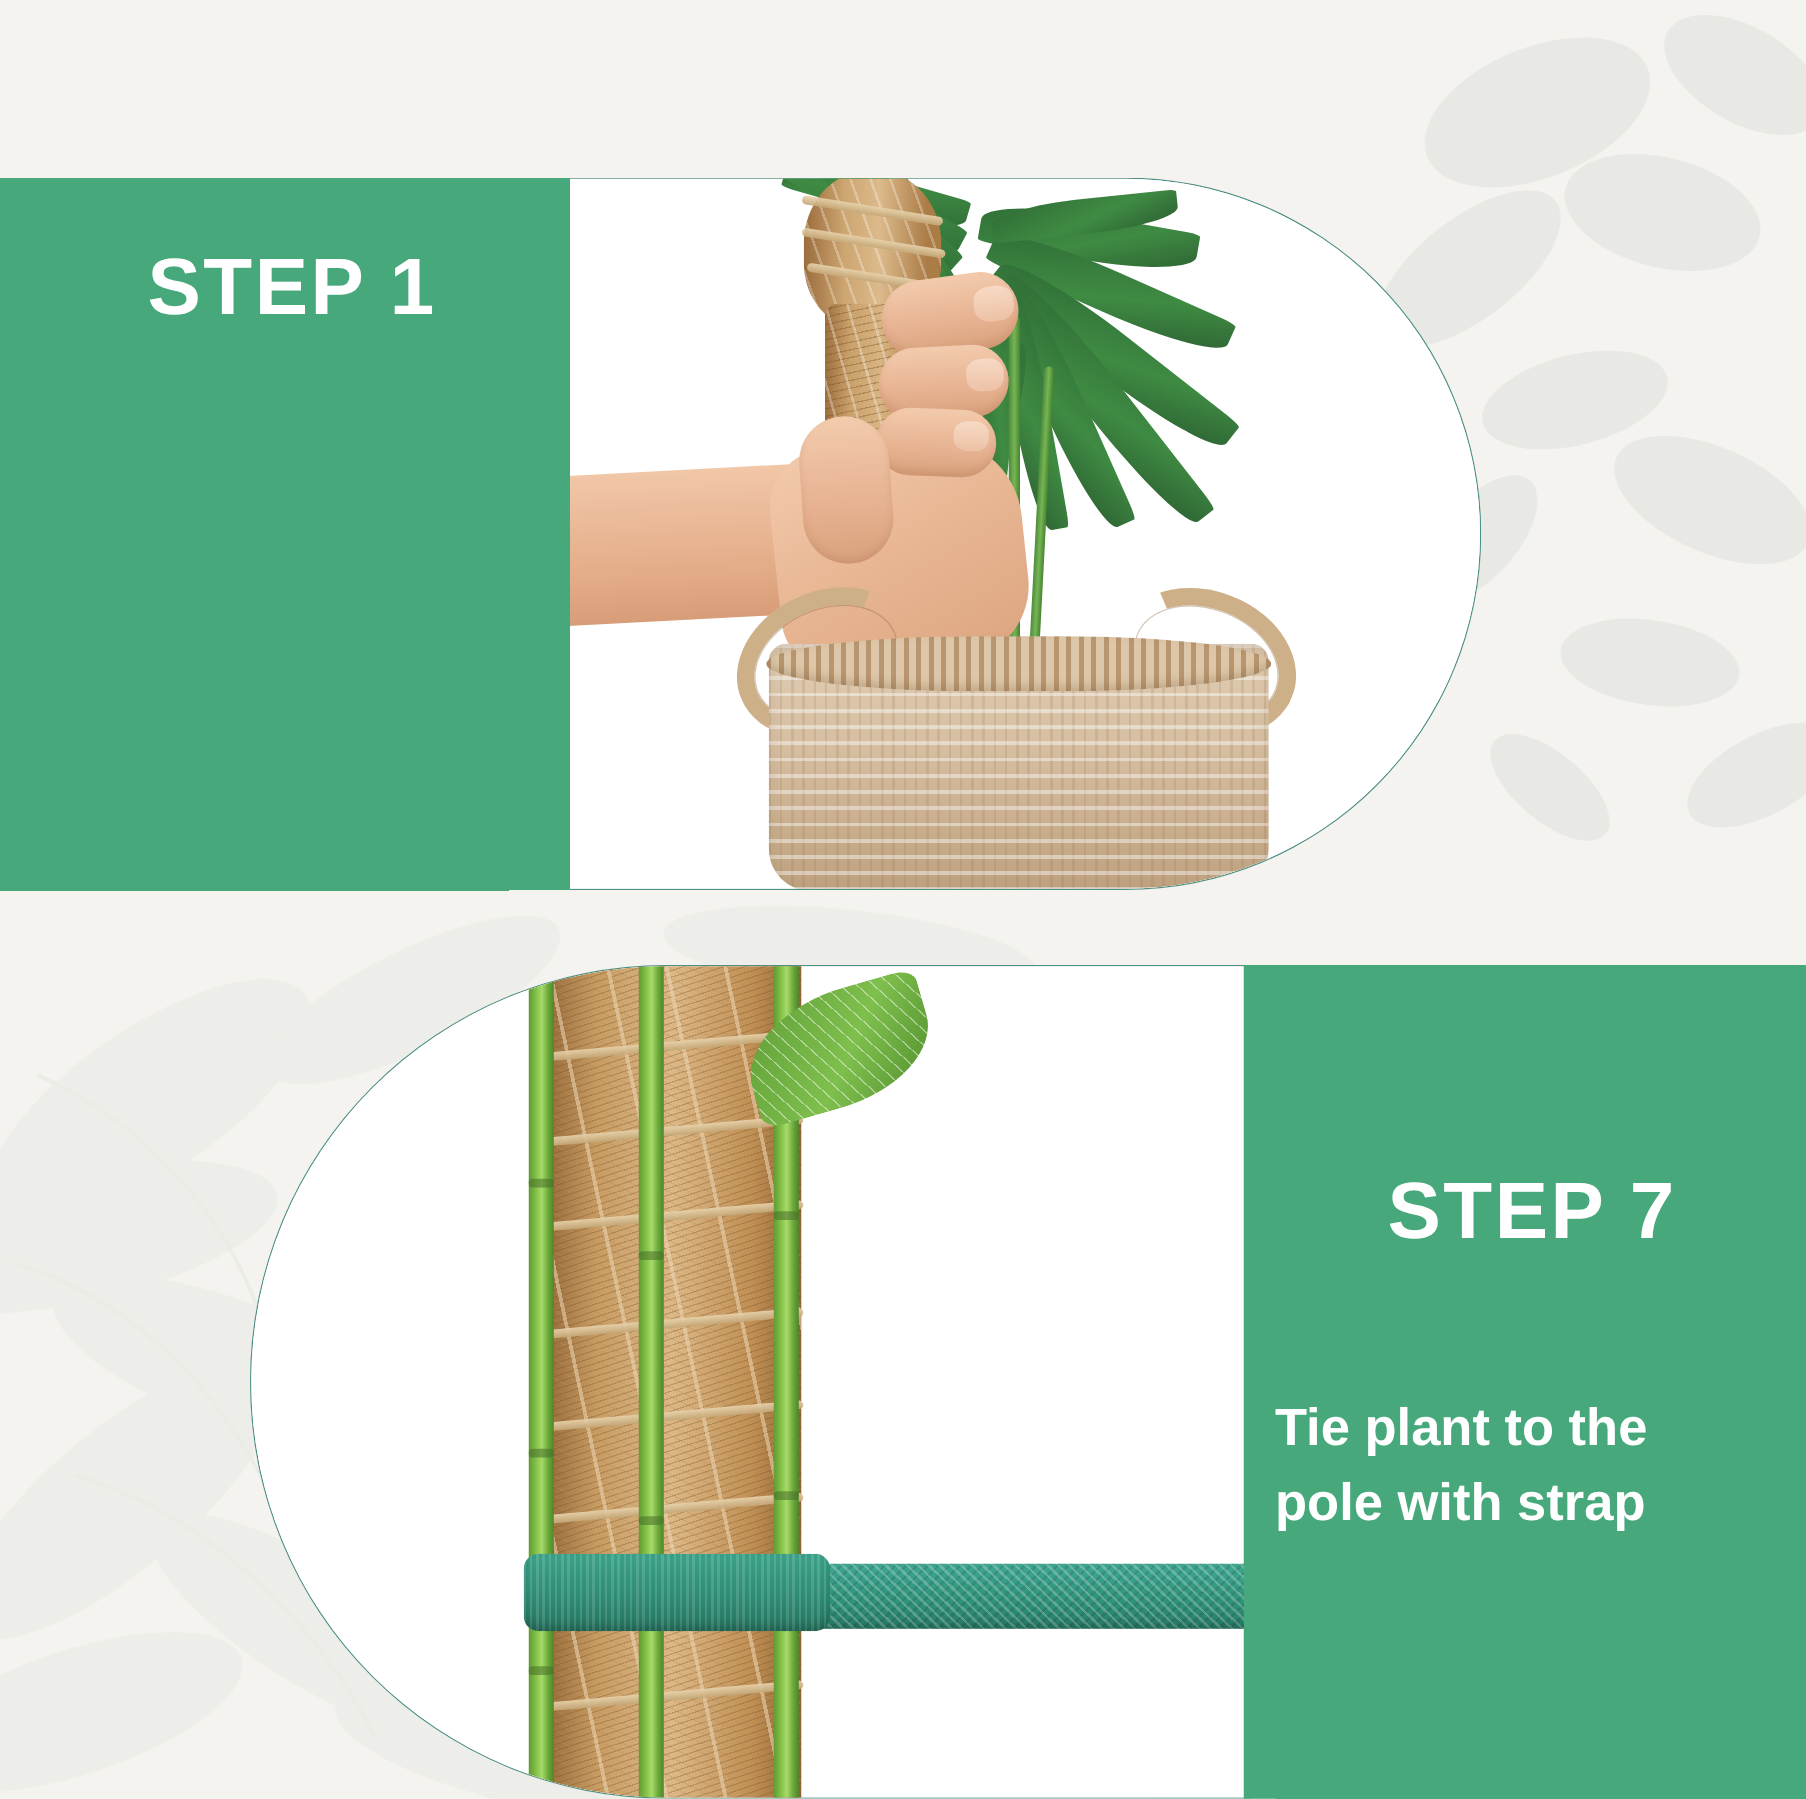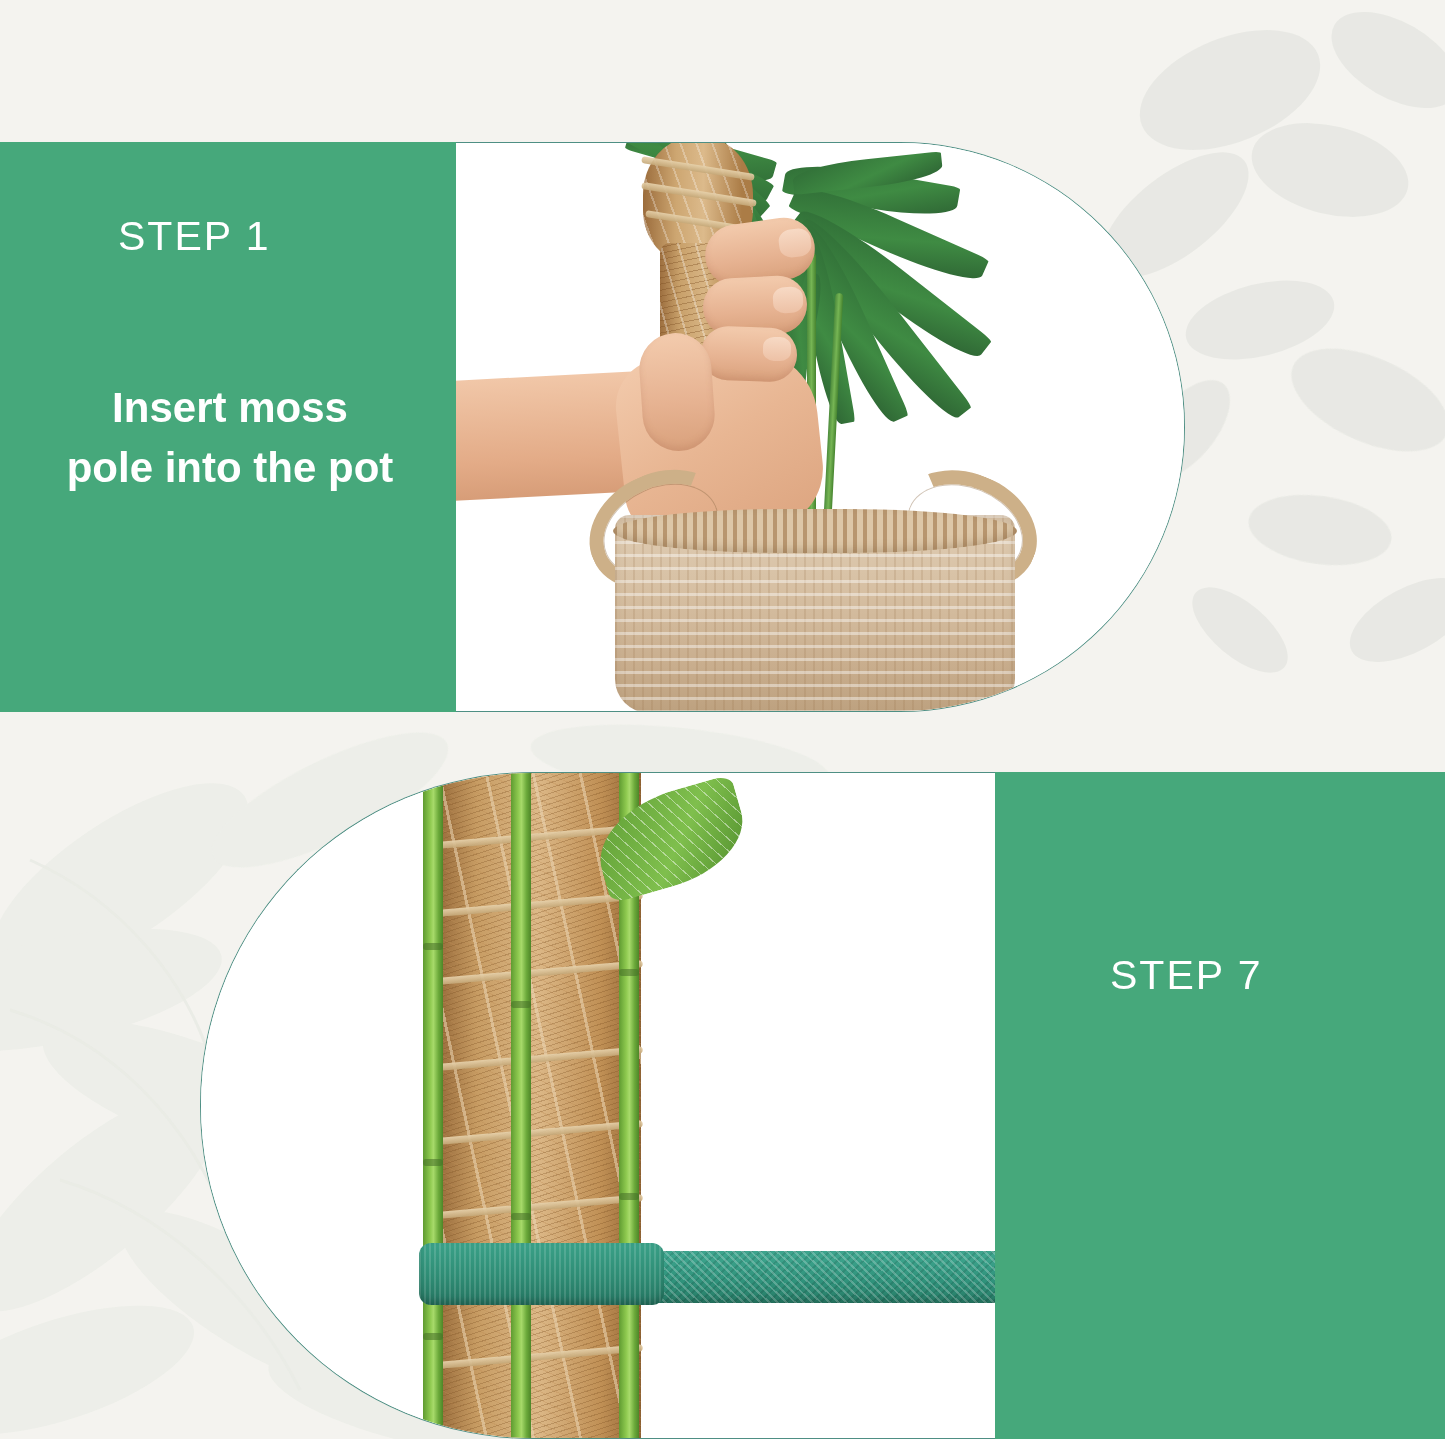--- a/index.html
+++ b/index.html
@@ -55,22 +55,22 @@
     border-top-left-radius:333px;border-bottom-left-radius:333px;
     box-sizing:border-box;overflow:hidden;
   }
   .step2 .text-pane{
     position:absolute;left:795px;top:0;width:450px;height:667px;
     background:#46a87b;
   }
 
   
   .step-label{
-    position:absolute;color:#ffffff;font-size:41px;font-weight:normal;
-    letter-spacing:2px;white-space:nowrap;line-height:1;margin-top:19px;
+    position:absolute;color:#ffffff;font-size:64px;font-weight:bold;
+    letter-spacing:2px;white-space:nowrap;line-height:1;
   }
   .step-body{
     position:absolute;color:#ffffff;font-size:42px;font-weight:bold;
     line-height:1.42;
   }
   .s1-label{left:118px;top:197px;}
   .s1-body{left:10px;top:378px;width:440px;text-align:center;}
   .s2-label{left:1110px;top:936px;}
   .s2-body{left:1020px;top:1112px;width:410px;text-align:left;}
 
@@ -338,24 +338,20 @@
         <div class="basket-inner"></div>
         <div class="basket"></div>
         <div class="basket-rim"></div>
       </div>
     </div>
 
     <div class="text-pane"></div>
   </div>
 
   <div class="step-label s1-label">STEP 1</div>
-  <div class="step-body step-body-1 s1-body">
-    <div>Insert moss</div>
-    <div>pole into the pot</div>
-  </div>
 
   <div class="panel step2">
 
     <div class="photo-pane">
       <div class="ph2">
         <div class="coir2"></div>
 
         <div class="twine" style="left:238px;top:60px;width:204px;transform:rotate(-5deg);"></div>
         <div class="twine" style="left:238px;top:128px;width:204px;transform:rotate(-5deg);"></div>
         <div class="twine" style="left:238px;top:196px;width:204px;transform:rotate(-5deg);"></div>
@@ -381,14 +377,18 @@
 
         <div class="strap-tail"></div>
         <div class="strap-loop"></div>
       </div>
     </div>
 
     <div class="text-pane"></div>
   </div>
 
   <div class="step-label s2-label">STEP 7</div>
+  <div class="step-body s2-body">
+    <div>Tie plant to the</div>
+    <div>pole with strap</div>
+  </div>
 
 </div>
 
 </body></html>

